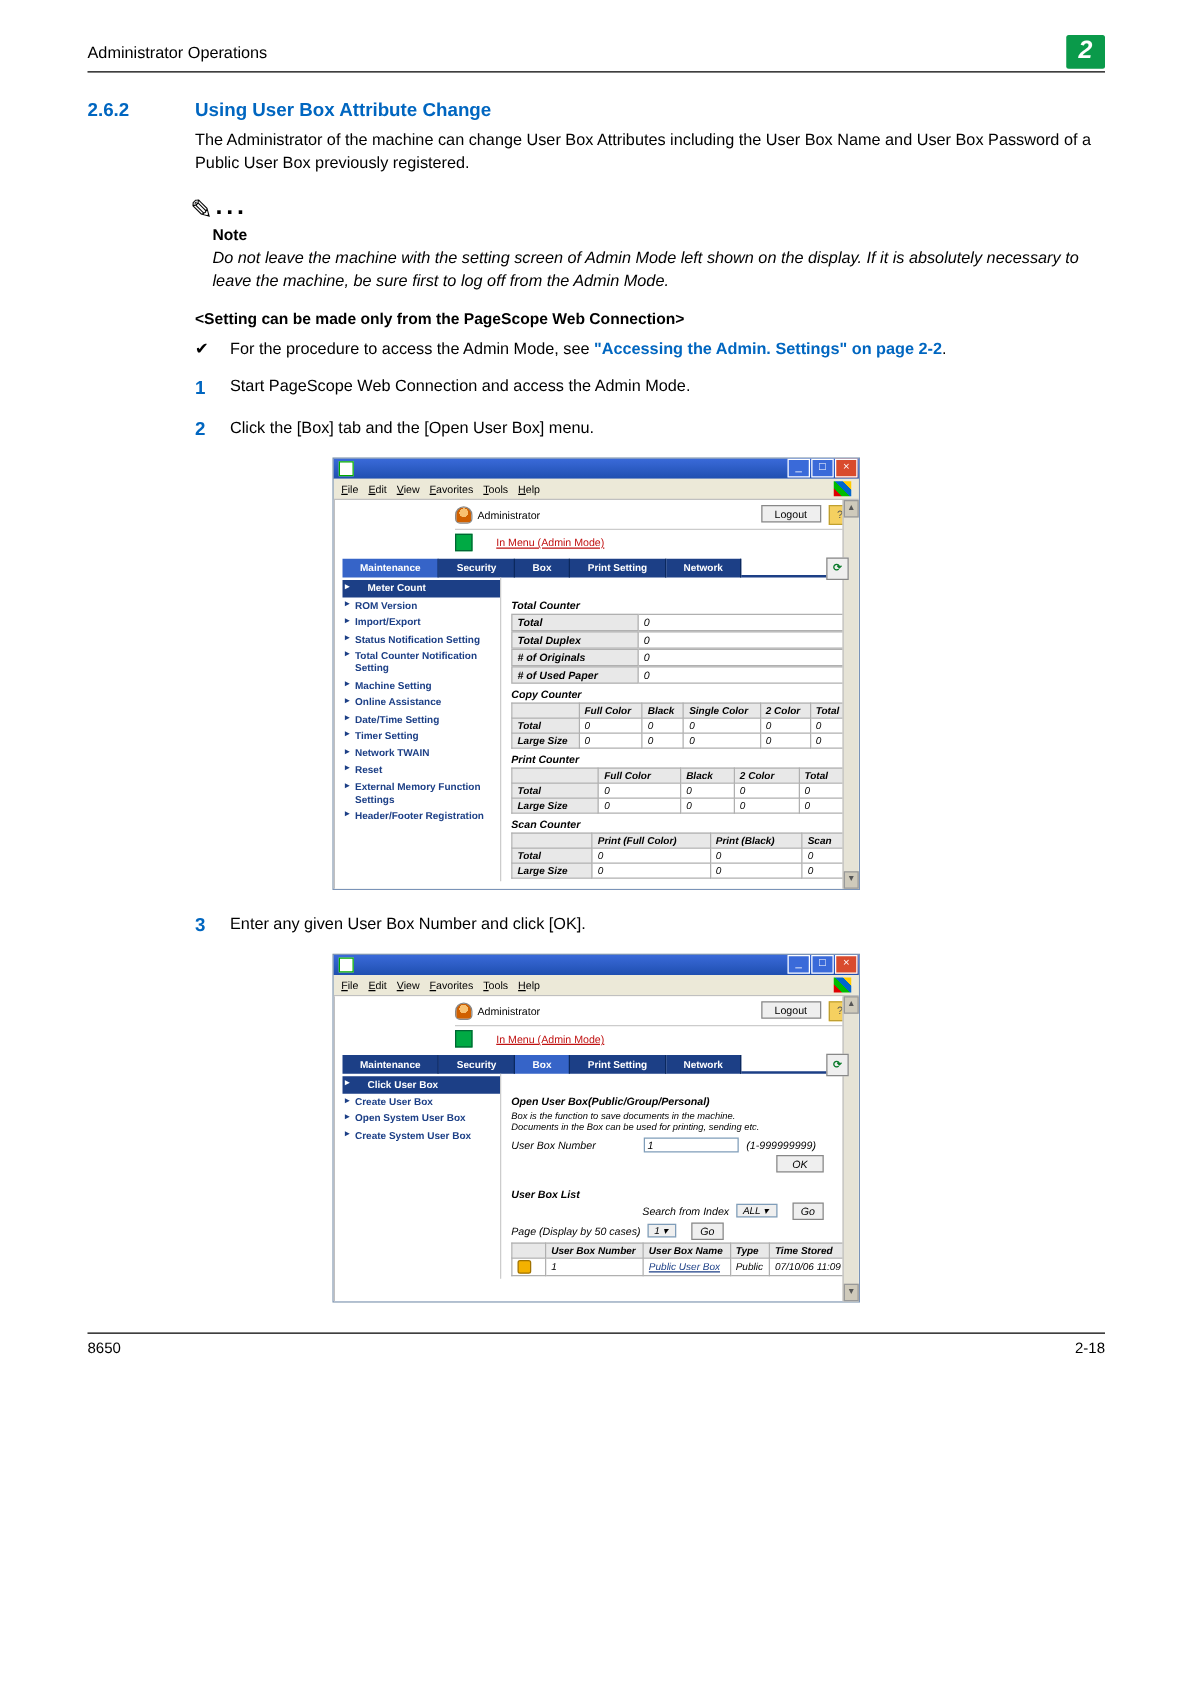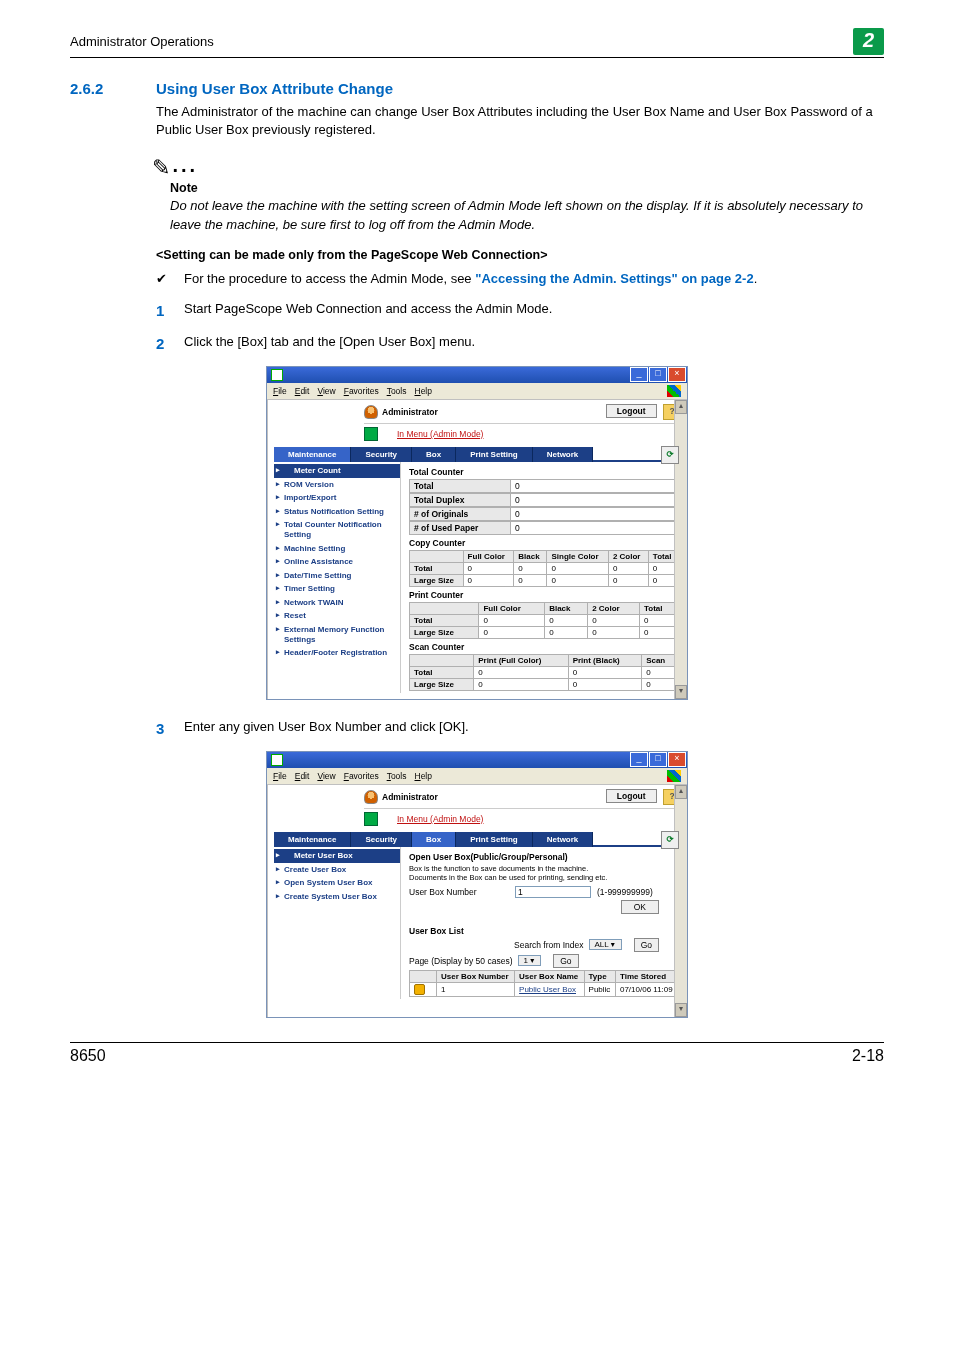--- a/index.html
+++ b/index.html
@@ -161,21 +161,21 @@
   }
   .ss-menubar span.u { text-decoration: underline; }
   .ss-body {
     background:#fff;
     padding:4px 6px 6px 6px;
     position:relative;
     border-left:1px solid #c0c0c0;
   }
   .ss-head-row {
     display:flex; align-items:center; justify-content:space-between;
-    border-bottom:1px solid #ccc; padding-bottom:3px; margin-bottom:3px;font-weight:bold;
+    border-bottom:1px solid #ccc; padding-bottom:3px; margin-bottom:3px;
   }
   .ss-admin-row { display:flex; align-items:center; gap:4px; }
   .ss-person-icon {
     width:12px; height:12px; border-radius:50% 50% 4px 4px;
     background: radial-gradient(circle at 50% 35%, #f8c070 35%, #d06000 36%);
     border:1px solid #888;
   }
   .ss-logout {
     display:inline-block; border:1px solid #888; background:#efefef;
     padding:1px 10px; font-size:8.5px;
@@ -214,21 +214,21 @@
     padding:2px 4px 2px 10px; position:relative;
     line-height:1.2;
   }
   .ss-side-item.sel { background:#1c3f86; color:#fff;padding-left:20px; }
   .ss-side-item::before {
     content:"▸"; position:absolute; left:2px; top:2px; font-size:7px;
     color:#1c3f86;
   }
   .ss-side-item.sel::before { color:#fff; }
   .ss-main {
-    flex:1; padding:2px 2px 2px 8px;
+    flex:1; padding:14px 2px 2px 8px;font-style:italic;
   }
   .ss-h { font-weight:bold; font-size:8.5px; margin:3px 0 2px 0;}
   .tbl { border-collapse:collapse; width:100%; font-size:8px;}
   .tbl td, .tbl th {
     border:1px solid #b0b0b0; padding:1px 4px; text-align:left;
   }
   .tbl th { background:#e8e8e8; font-weight:bold;}
   .row2 { display:flex; }
   .row2 .key { width:92px; border:1px solid #b0b0b0; background:#e8e8e8; padding:1px 4px; font-weight:bold;}
   .row2 .val { flex:1; border:1px solid #b0b0b0; border-left:none; padding:1px 4px;}
@@ -249,21 +249,21 @@
   .ss-select { border:1px solid #7f9db9; background:#efefef; padding:0 6px 0 4px; display:inline-block; font-size:8px;}
   .link-cell { color:#1c3f86; text-decoration:underline;}
   .lock-icon {
     display:inline-block; width:9px; height:9px; background:#f3b100; border:1px solid #a07200; border-radius:2px; vertical-align:middle; margin-right:2px;
   }
 
   .footer {
     display:flex; justify-content:space-between;
     border-top:1px solid #000; padding-top:4px;
     margin-top:24px;
-    font-size:16px;
+    font-size:12px;
   }
 </style>
 </head>
 <body>
 <div class="page">
 
 <div class="running-head">
   <div class="left">Administrator Operations</div>
   <div class="chapter-badge">2</div>
 </div>
@@ -530,21 +530,21 @@
         <div class="ss-tab">Maintenance</div>
         <div class="ss-tab">Security</div>
         <div class="ss-tab active">Box</div>
         <div class="ss-tab">Print Setting</div>
         <div class="ss-tab">Network</div>
         <div class="ss-tabs-spacer"></div>
       </div>
 
       <div class="ss-content">
         <div class="ss-side">
-          <div class="ss-side-item sel">Meter User Box</div>
+          <div class="ss-side-item sel">Click User Box</div>
           <div class="ss-side-item">Create User Box</div>
           <div class="ss-side-item">Open System User Box</div>
           <div class="ss-side-item">Create System User Box</div>
         </div>
         <div class="ss-main">
           <div class="ss-h">Open User Box(Public/Group/Personal)</div>
           <div style="font-size:7.5px;">Box is the function to save documents in the machine.</div>
           <div style="font-size:7.5px;">Documents in the Box can be used for printing, sending etc.</div>
           <div style="margin:4px 0 2px 0; display:flex; align-items:center; gap:6px;">
             <span style="width:100px;">User Box Number</span>

